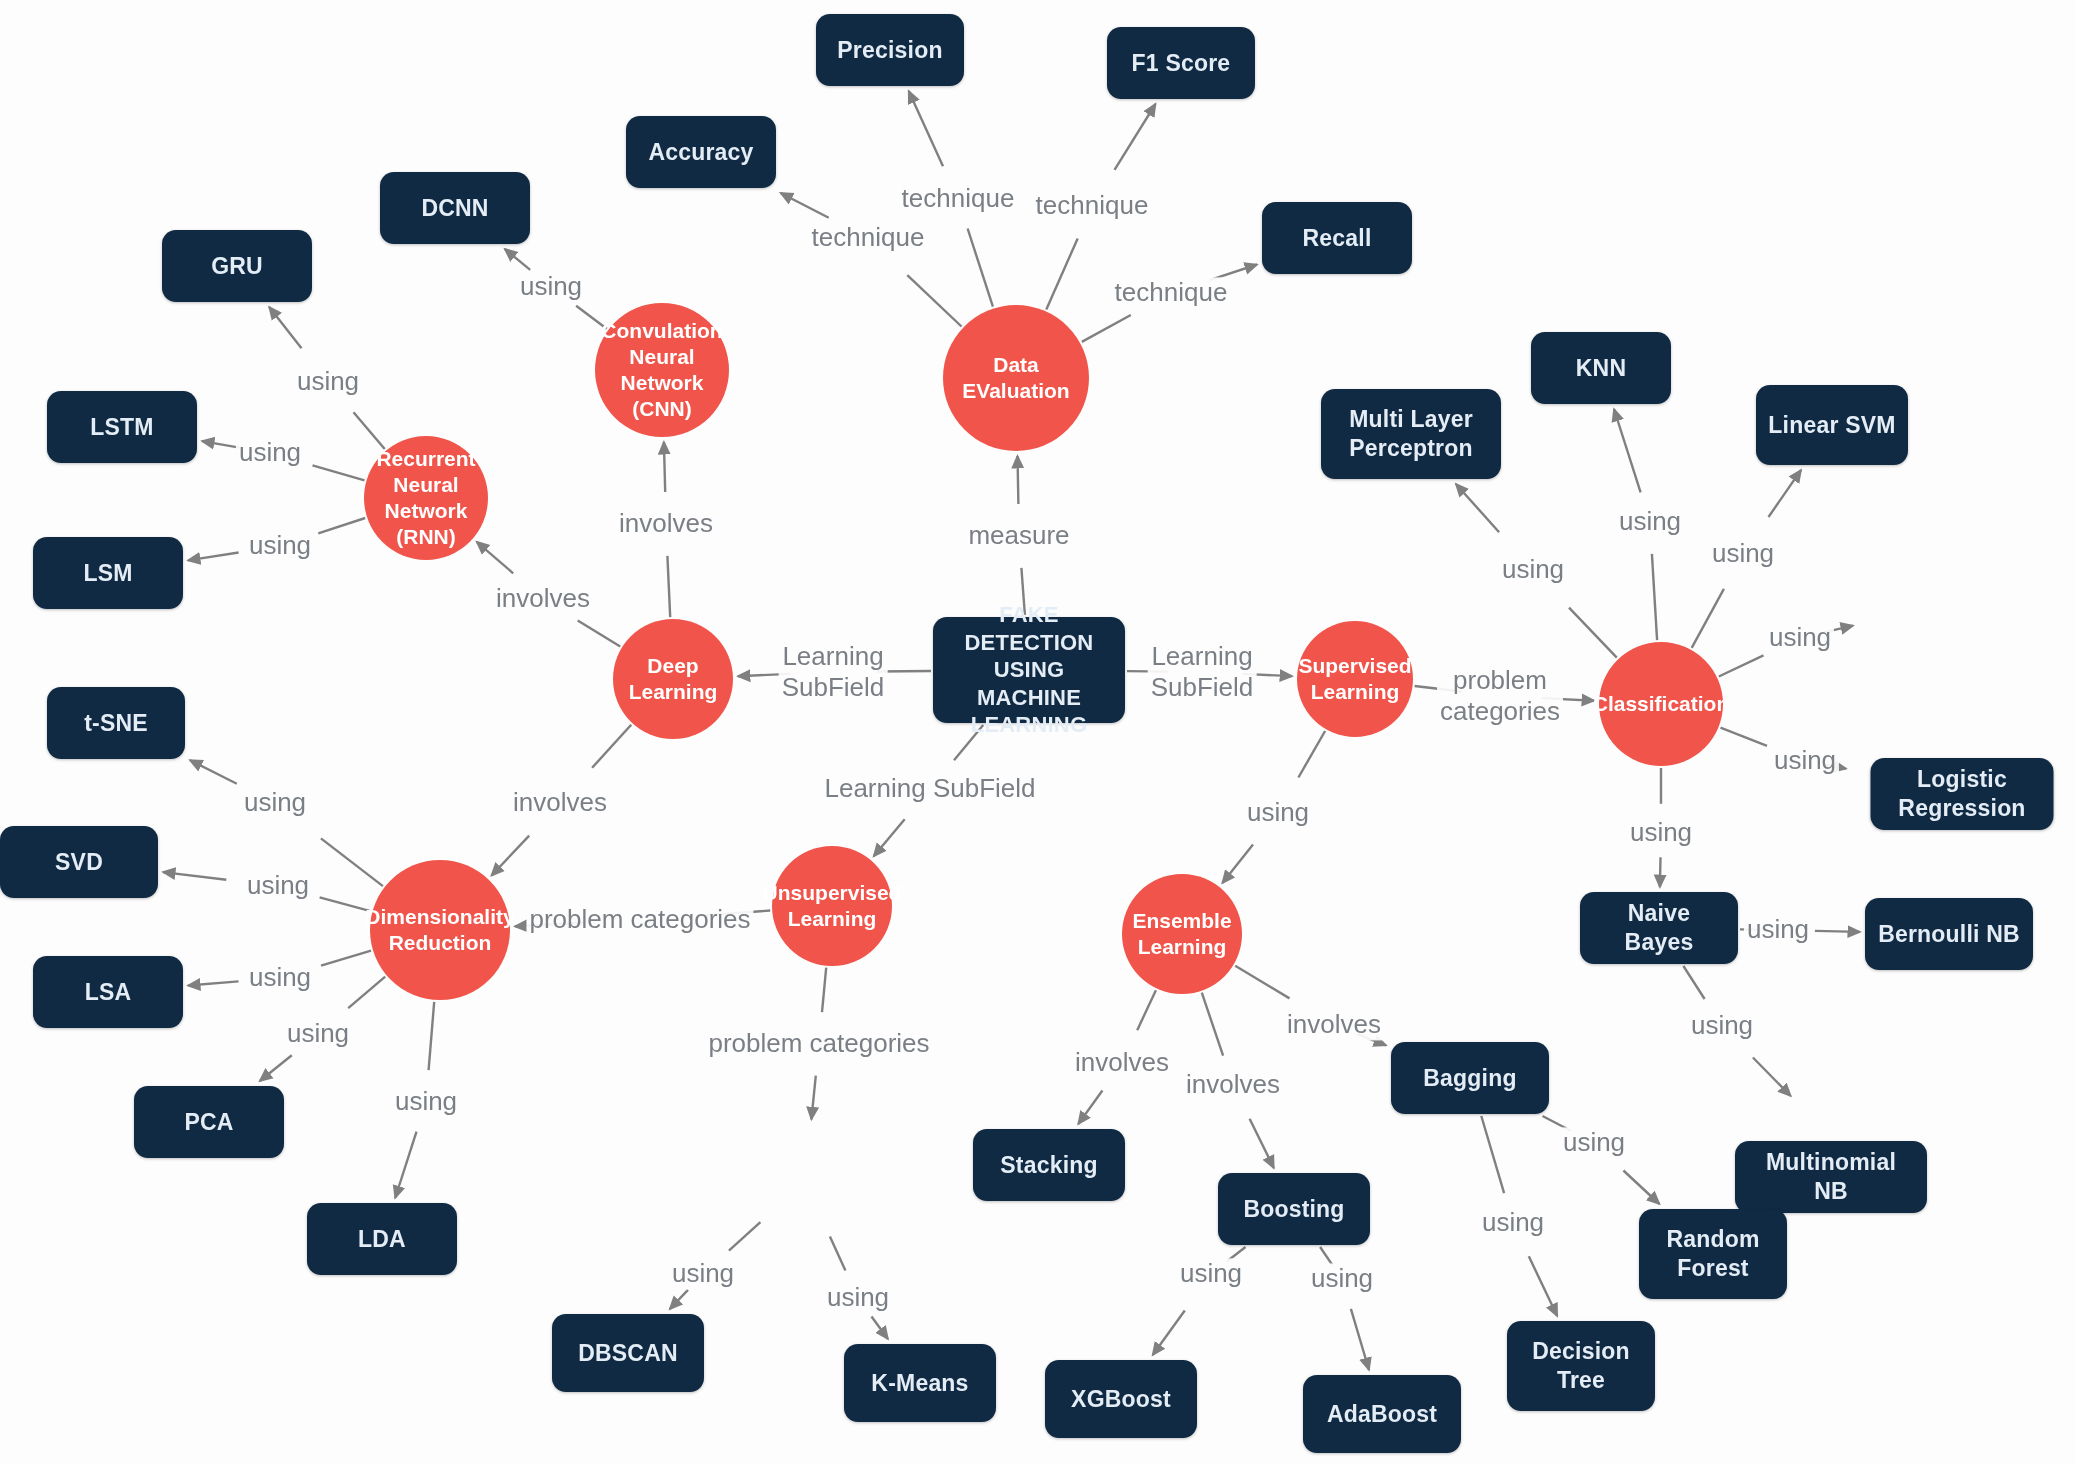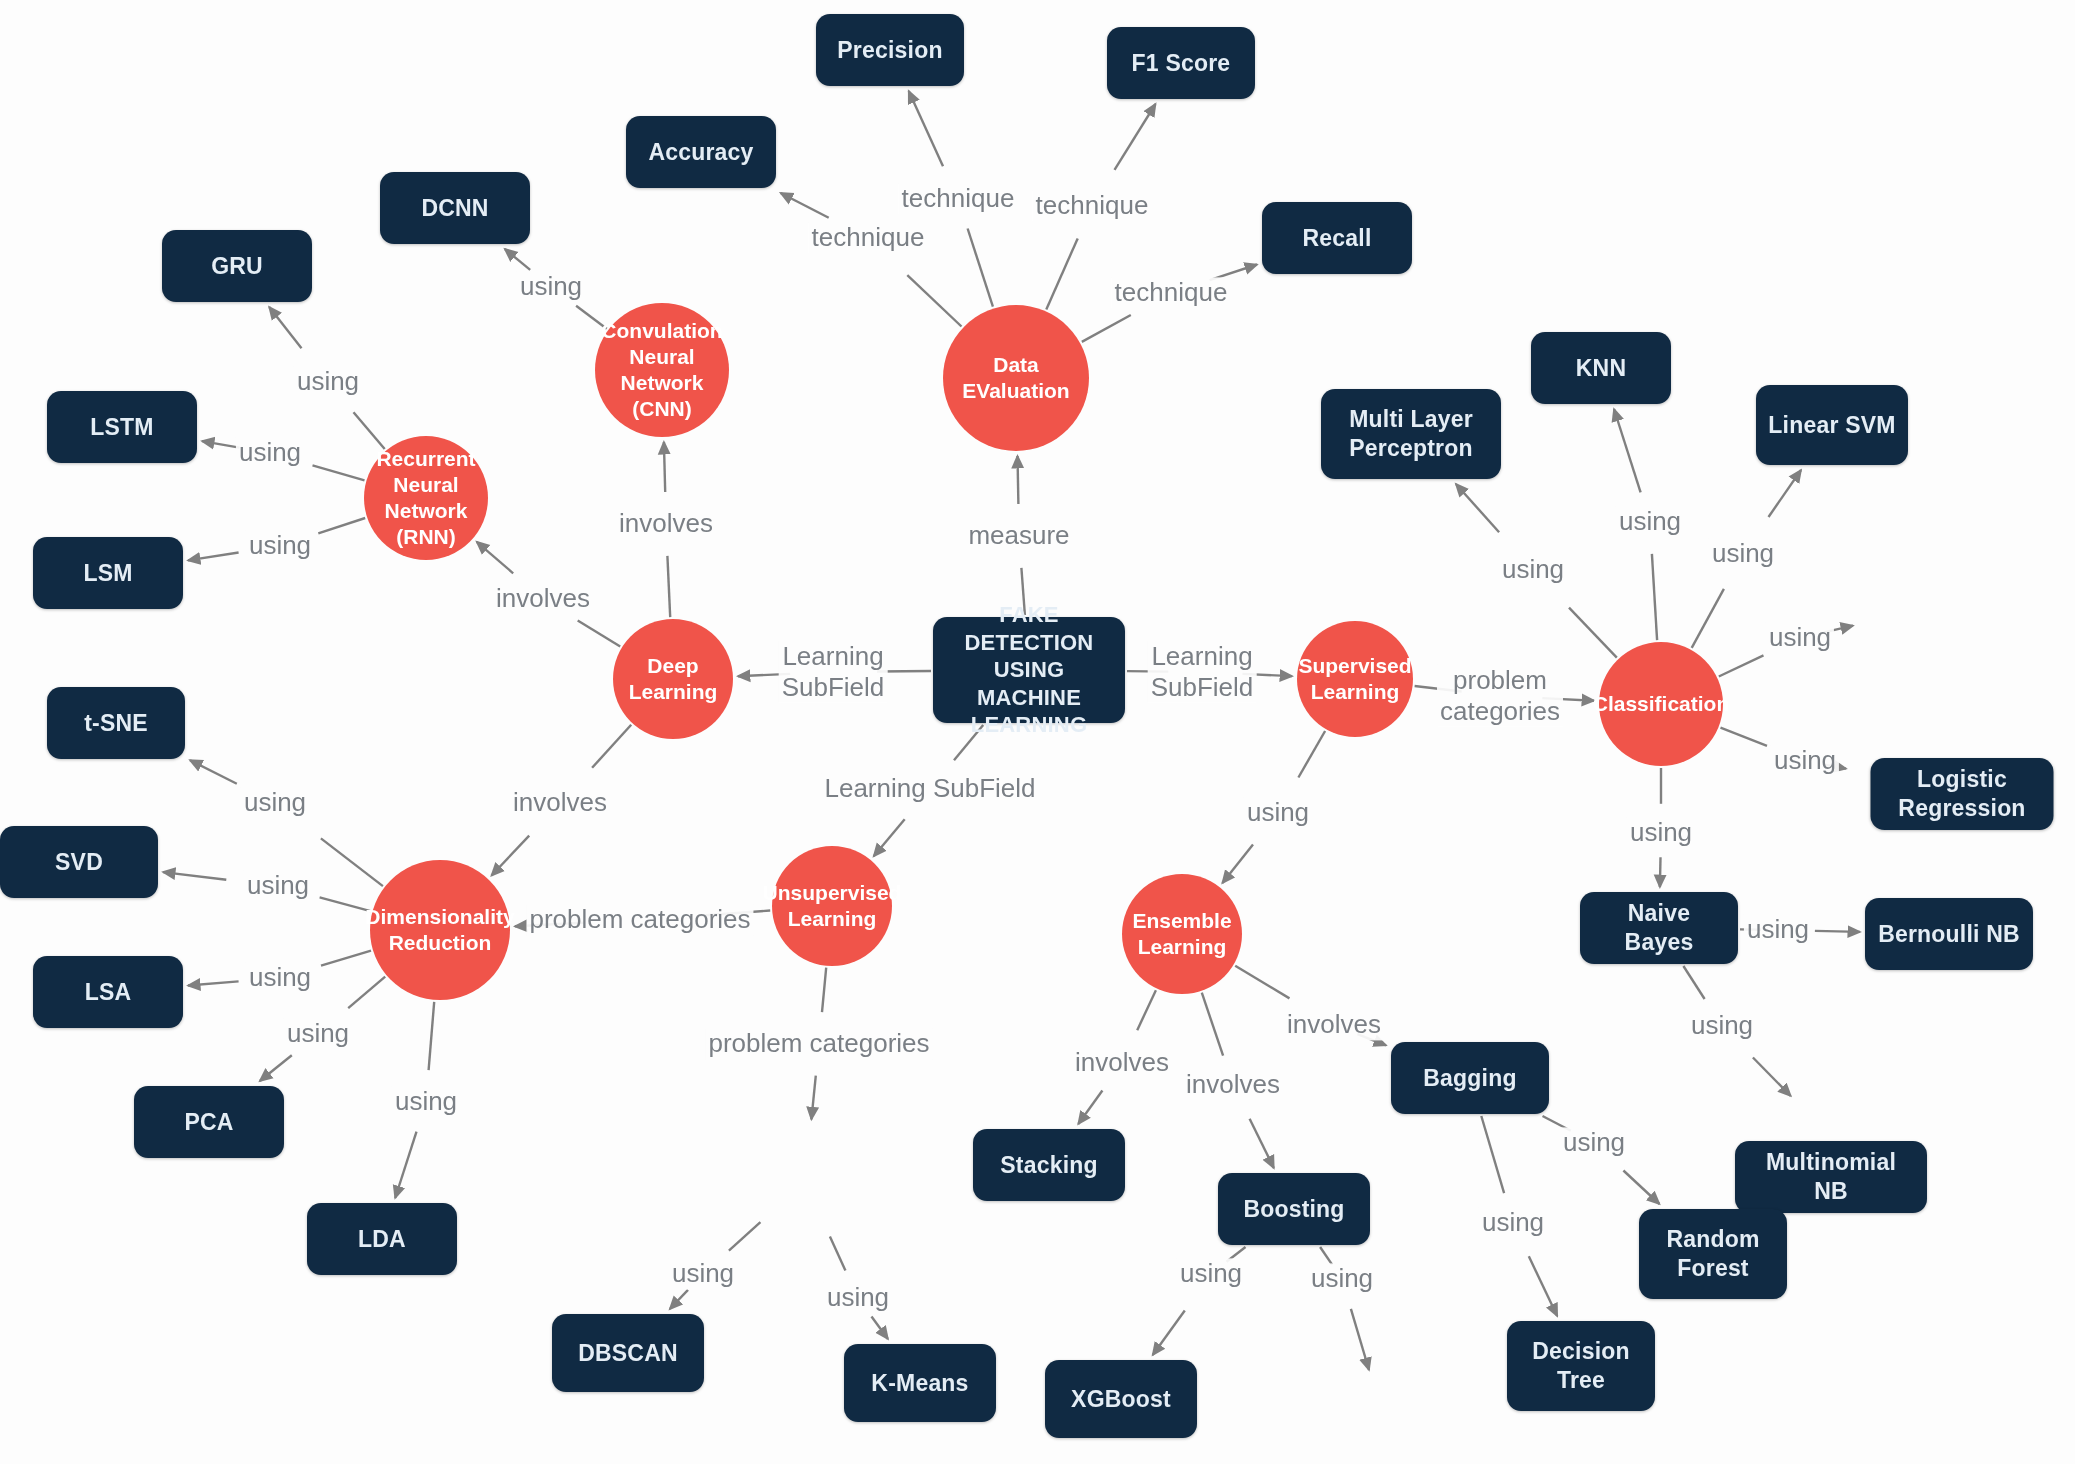--- a/index.html
+++ b/index.html
@@ -196,20 +196,21 @@
       <div class="node-box" style="width: 152px; height: 72px; left: 1049px; top: 1165px;">Stacking</div>
       <div class="node-box" style="width: 150px; height: 72px; left: 382px; top: 1239px;">LDA</div>
       <div class="node-box" style="width: 152px; height: 72px; left: 1294px; top: 1209px;">Boosting</div>
       <div class="node-box" style="width: 148px; height: 90px; left: 1581px; top: 1366px;">Decision
 Tree</div>
       <div class="node-box" style="width: 148px; height: 90px; left: 1713px; top: 1254px;">Random
 Forest</div>
       <div class="node-box" style="width: 152px; height: 78px; left: 628px; top: 1353px;">DBSCAN</div>
       <div class="node-box" style="width: 152px; height: 78px; left: 920px; top: 1383px;">K-Means</div>
       <div class="node-box" style="width: 152px; height: 78px; left: 1121px; top: 1399px;">XGBoost</div>
+      <div class="node-box" style="width: 158px; height: 78px; left: 1382px; top: 1414px;">AdaBoost</div>
       <div class="node-box" style="width: 192px; height: 106px; font-size: 22px; left: 1029px; top: 670px;">FAKE DETECTION
 USING MACHINE
 LEARNING</div>
       <div class="node-circle" style="width: 134px; height: 134px; left: 662px; top: 370px;">Convulation
 Neural
 Network
 (CNN)</div>
       <div class="node-circle" style="width: 124px; height: 124px; left: 426px; top: 498px;">Recurrent
 Neural
 Network

